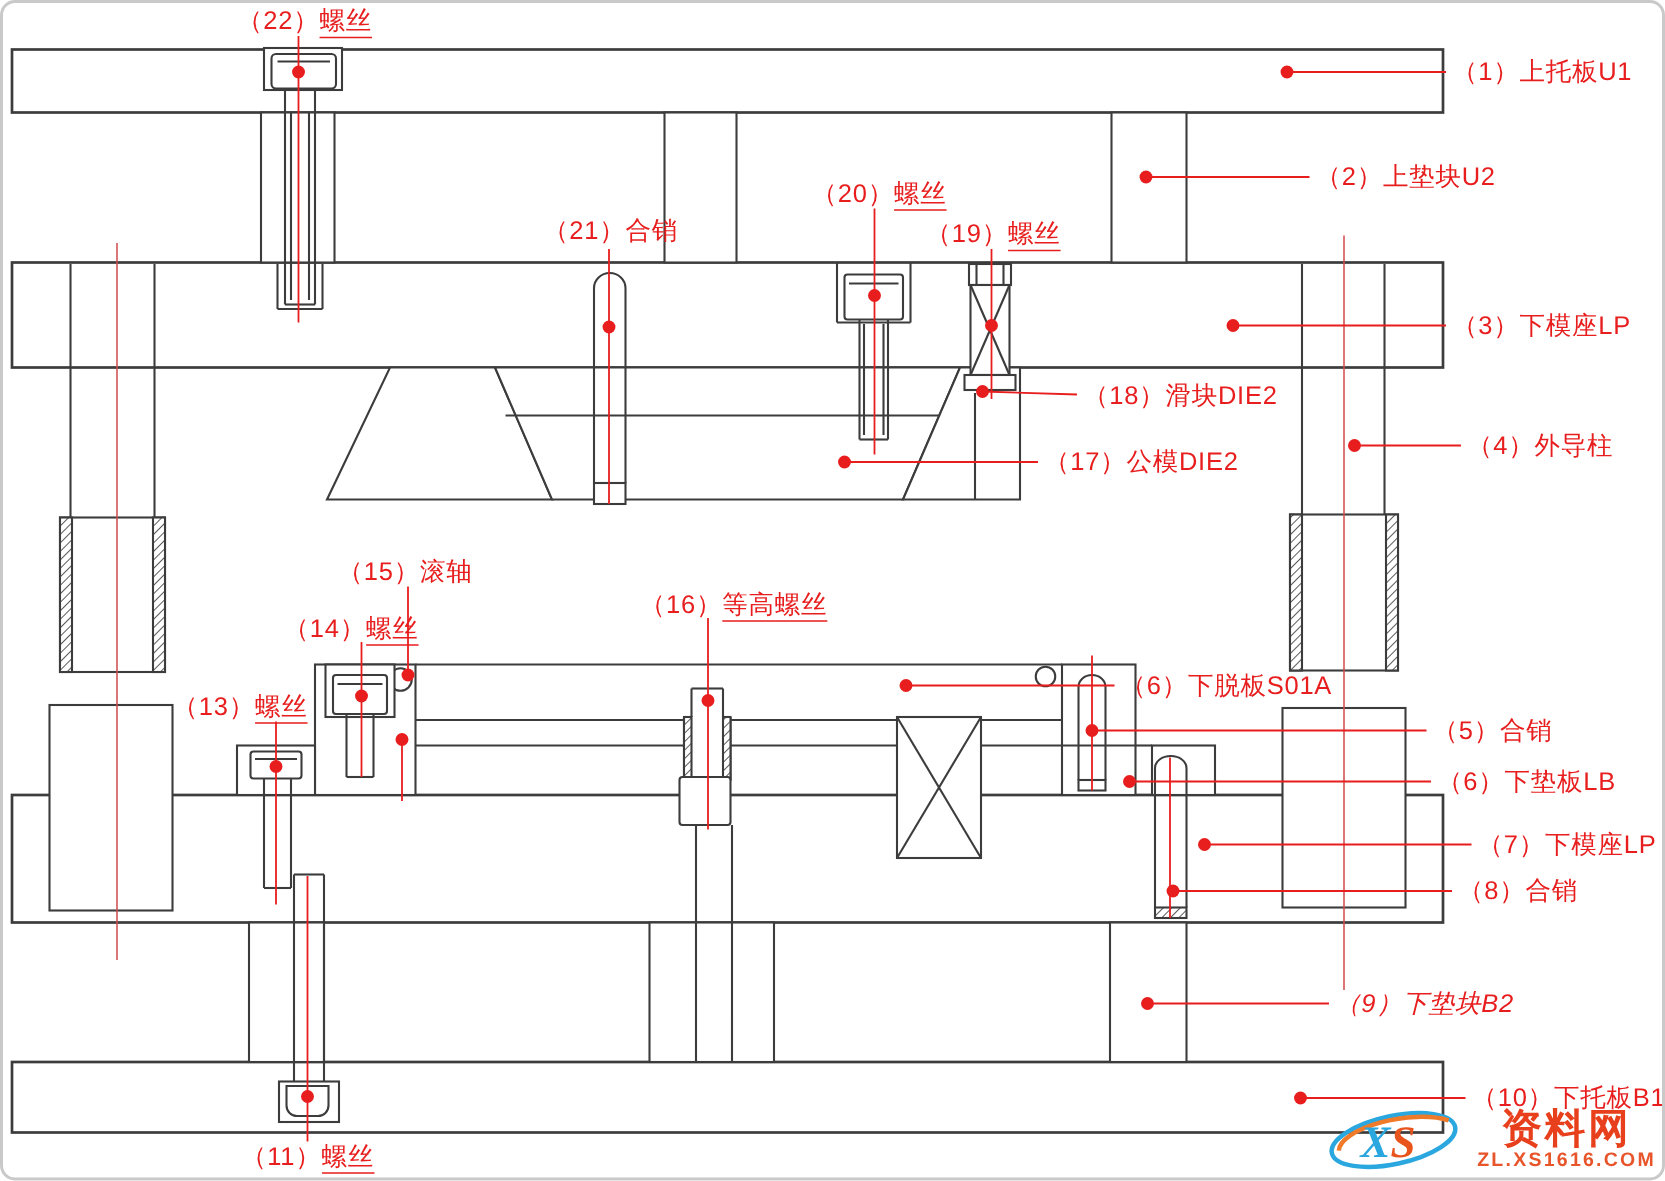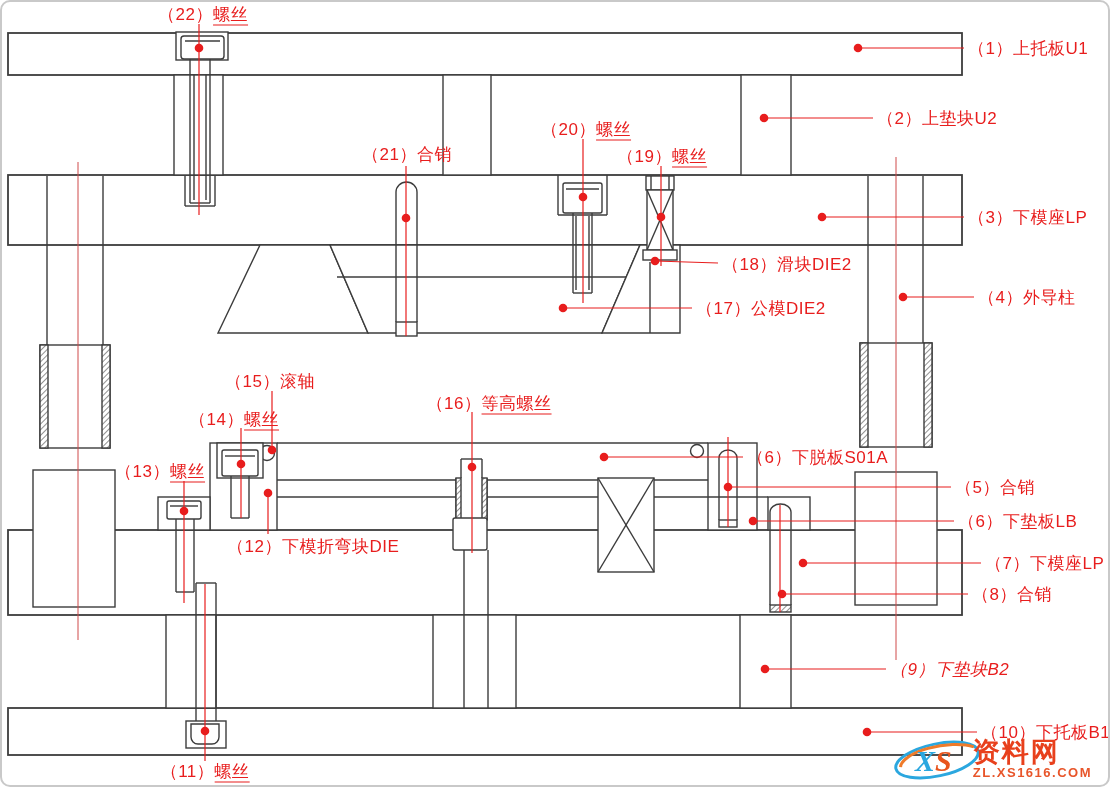--- a/index.html
+++ b/index.html
@@ -7,22 +7,22 @@
        font-family:"Liberation Sans","DejaVu Sans",sans-serif;}
   #frame{position:absolute;left:0;top:0;right:0;bottom:0;
          border:2px solid #c9c9c9;border-radius:10px;pointer-events:none;z-index:50;}
   #blueprint{position:absolute;left:0;top:0;}
   #labels{position:absolute;left:0;top:0;width:1110px;height:787px;z-index:20;}
   .callout-label{position:absolute;white-space:nowrap;color:#e81d1d;
       font-size:17px;letter-spacing:.5px;transform:translateY(-50%);}
   .callout-label.center{transform:translate(-50%,-50%);}
   .callout-label .uline{border-bottom:1.5px solid #e81d1d;padding-bottom:1px;}
   
-  #watermark{position:absolute;right:18px;bottom:2px;display:flex;align-items:center;z-index:40;}
-  #wm-text{display:flex;flex-direction:column;align-items:flex-start;margin-left:-14px;}
+  #watermark{position:absolute;right:6px;bottom:2px;display:flex;align-items:center;z-index:40;gap:20px;}
+  #wm-text{display:flex;flex-direction:column;align-items:center;margin-left:-14px;}
   #wm-name{font-size:27px;font-weight:bold;color:#e8401c;letter-spacing:2px;line-height:26px;}
   #wm-url{font-size:13px;color:#e8552a;letter-spacing:1.5px;font-weight:bold;}
 </style>
 </head>
 <body>
 
 <svg id="blueprint" width="1110" height="787" viewBox="0 0 1110 787" xmlns="http://www.w3.org/2000/svg">
   <defs>
     <pattern id="hatch" width="4" height="4" patternUnits="userSpaceOnUse" patternTransform="rotate(45)">
       <rect width="4" height="4" fill="#ffffff"></rect>
@@ -251,21 +251,20 @@
     <div class="callout-label" style="left: 722px; top: 264px;"><span>（18）</span><span>滑块DIE2</span></div>
     <div class="callout-label" style="left: 696px; top: 308px;"><span>（17）</span><span>公模DIE2</span></div>
     <div class="callout-label" style="left: 978px; top: 297px;"><span>（4）</span><span>外导柱</span></div>
     <div class="callout-label center" style="left: 270px; top: 381px;"><span>（15）</span><span>滚轴</span></div>
     <div class="callout-label center" style="left: 489px; top: 403px;"><span>（16）</span><span class="uline">等高螺丝</span></div>
     <div class="callout-label center" style="left: 234px; top: 419px;"><span>（14）</span><span class="uline">螺丝</span></div>
     <div class="callout-label center" style="left: 160px; top: 471px;"><span>（13）</span><span class="uline">螺丝</span></div>
     <div class="callout-label" style="left: 747px; top: 457px;"><span>（6）</span><span>下脱板S01A</span></div>
     <div class="callout-label" style="left: 955px; top: 487px; text-align: right;"><span>（5）</span><span>合销</span></div>
     <div class="callout-label" style="left: 958px; top: 521px;"><span>（6）</span><span>下垫板LB</span></div>
-    <div class="callout-label" style="left: 227px; top: 546px;"><span>（12）</span><span>下模折弯块DIE</span></div>
     <div class="callout-label" style="left: 985px; top: 563px;"><span>（7）</span><span>下模座LP</span></div>
     <div class="callout-label" style="left: 972px; top: 594px;"><span>（8）</span><span>合销</span></div>
     <div class="callout-label" style="left: 890px; top: 669px; font-style: italic;"><span>（9）</span><span>下垫块B2</span></div>
     <div class="callout-label" style="left: 981px; top: 732px;"><span>（10）</span><span>下托板B1</span></div>
     <div class="callout-label center" style="left: 205px; top: 771px;"><span>（11）</span><span class="uline">螺丝</span></div>
   </div>
 
 <div id="watermark">
   <svg width="96" height="52" viewBox="0 0 96 52">
     <ellipse cx="46" cy="27" rx="42" ry="16" fill="none" stroke="#2ba7df" stroke-width="3" transform="rotate(-12 46 27)"></ellipse>

